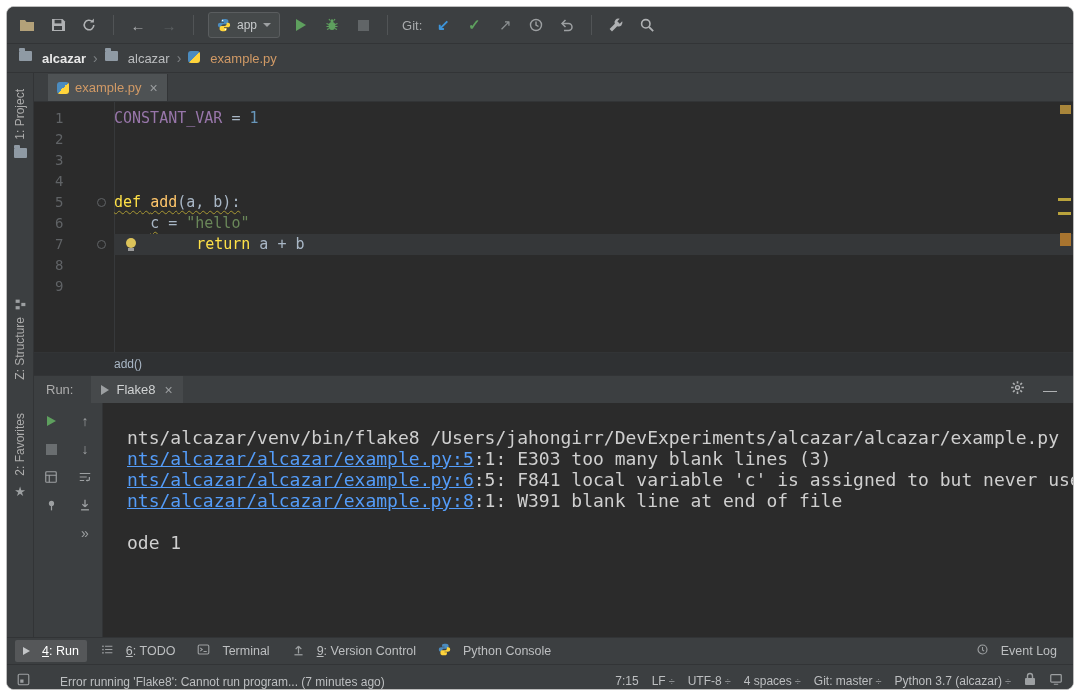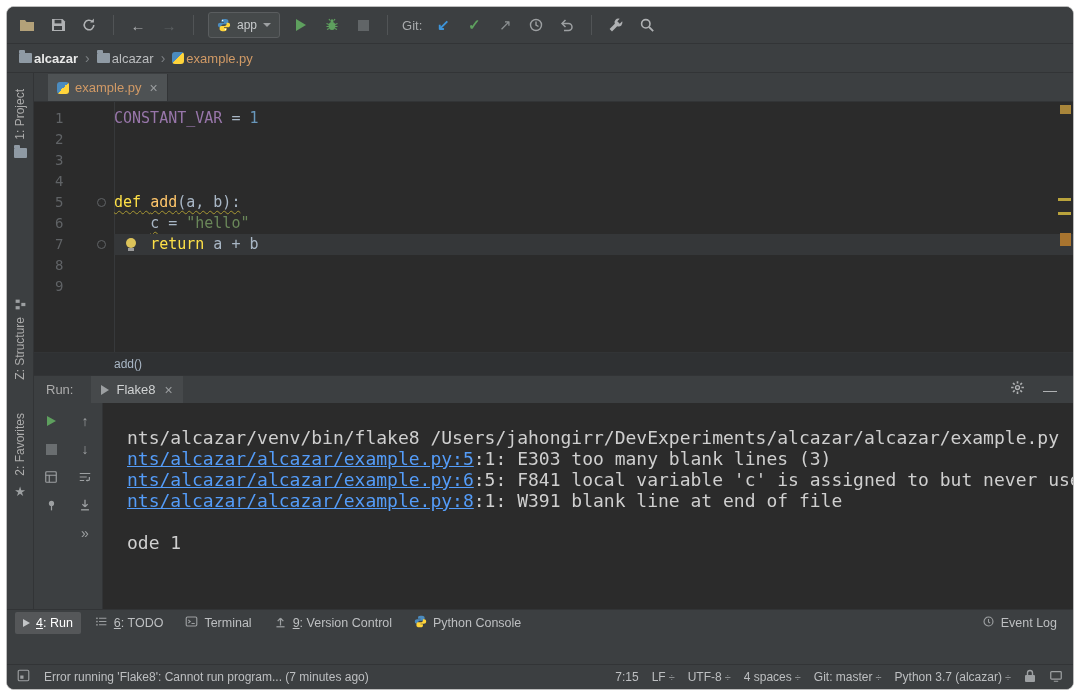--- a/index.html
+++ b/index.html
@@ -31,21 +31,21 @@
   .tri-mini{border-width:4px 0 4px 7px;border-color:transparent transparent transparent #c3c5c7;}
   .sq-stop{width:11px;height:11px;background:#616567;}
   .git-label{font-size:13px;color:#a9abad;}
   .glyph-blue{color:#3d94d9;font-size:15px;font-weight:bold;}
   .glyph-green{color:#5ea05e;font-size:15px;font-weight:bold;}
   .glyph-gray{color:#8d9193;font-size:15px;}
 
   
   .crumbs{height:28px;background:#3c3f41;border-bottom:1px solid #323436;display:flex;align-items:center;
     padding:0 12px;gap:7px;flex:none;}
-  .crumb{display:inline-flex;align-items:center;gap:2px;font-size:13px;color:#bbbdbf;}
+  .crumb{display:inline-flex;gap:10px;font-size:13px;color:#bbbdbf;}
   .crumb-bold{font-weight:bold;color:#e8e8e8;}
   .crumb-file{color:#d19a66;}
   .crumb-sep{color:#7d8184;font-size:14px;}
   .folder-mini{width:13px;height:10px;background:#8f9aa4;border-radius:1px;position:relative;display:inline-block;}
   .folder-mini::before{content:"";position:absolute;top:-3px;left:0;width:6px;height:3px;background:#8f9aa4;border-radius:1px 1px 0 0;}
   .py-mini{width:12px;height:12px;border-radius:3px;background:linear-gradient(135deg,#4b8bbe 50%,#ffd43b 50%);display:inline-block;}
 
   
   .main{flex:1;display:flex;min-height:0;}
   .stripe{flex:0 0 26px;background:#3c3f41;border-right:1px solid #323436;display:flex;flex-direction:column;align-items:center;}
@@ -61,21 +61,21 @@
   .tab{height:27px;display:flex;align-items:center;gap:6px;padding:0 9px;background:#4e5254;
     border-right:1px solid #323436;}
   .tab-label{font-size:13px;color:#d19a66;}
   .tab-close{font-size:14px;color:#9b9ea0;margin-left:2px;}
 
   
   .editor-body{height:250px;background:#2b2b2b;position:relative;overflow:hidden;
     font-family:"DejaVu Sans Mono",monospace;font-size:15px;flex:none;padding-top:6px;box-sizing:border-box;}
   .gutter-line{position:absolute;left:80px;top:0;bottom:0;width:1px;background:#37393b;}
   .code-line{display:flex;height:21px;line-height:21px;white-space:pre;}
-  .code-line.current .code{background:#353739;}
+  .code-line.current .code{background:#353739;padding-left:46px;}
   .ln{flex:0 0 54px;padding-left:21px;box-sizing:border-box;color:#606366;font-size:14px;}
   .fold{flex:0 0 26px;display:flex;align-items:center;justify-content:center;}
   .fold i{display:block;width:9px;height:9px;border:1px solid #606366;border-radius:50%;box-sizing:border-box;}
   .code{flex:1;position:relative;white-space:pre;}
   .tk-kw{color:#fde047}.tk-func{color:#ffc66b}.tk-const{color:#9876aa}.tk-num{color:#6897bb}
   .tk-str{color:#6a8759}.tk-plain{color:#a9b7c6}
   .tk-warn{text-decoration:underline wavy 1px #a89733;text-underline-offset:3px;}
   .tk-unused{text-decoration:underline wavy 1px #a89733;text-underline-offset:3px;}
   .bulb{position:absolute;left:12px;top:4px;width:10px;height:10px;background:#dcc35a;border-radius:50%;}
   .bulb::after{content:"";position:absolute;left:2px;top:10px;width:6px;height:3px;background:#9b9b9b;}
@@ -106,28 +106,28 @@
   .cg-more{color:#9da0a2;font-size:14px;}
   .console-out{flex:1;font-family:"DejaVu Sans Mono",monospace;font-size:18px;line-height:21px;
     color:#cfcfcf;padding:24px 0 0 24px;overflow:hidden;white-space:pre;}
   .console-line{height:21px;}
   .con-plain{color:#cfcfcf;}
   .con-link{color:#549cf8;text-decoration:underline;}
 
   
   .bottombar{height:26px;background:#3c3f41;border-top:1px solid #323436;display:flex;align-items:center;
     padding:0 8px;gap:6px;font-size:12.5px;color:#bdbfc1;flex:none;}
-  .tw-btn{display:flex;align-items:center;gap:6px;padding:0 8px;height:22px;border-radius:2px;}
+  .tw-btn{display:flex;align-items:center;gap:12px;padding:0 8px;height:22px;border-radius:2px;}
   .tw-btn.selected{background:rgba(255,255,255,0.13);color:#ffffff;}
   .mn{text-decoration:underline;}
   .bb-right{margin-left:auto;display:flex;align-items:center;}
 
   
-  .statusbar{height:24px;background:#3c3f41;border-top:1px solid #323436;display:flex;align-items:center;
-    padding:0 10px;font-size:12px;color:#bdbfc1;flex:none;gap:10px;margin-top:28px;}
+  .statusbar{height:24px;background:#3c3f41;border-top:1px solid #323436;display:flex;align-items:flex-end;
+    padding:0 10px;font-size:12px;color:#bdbfc1;flex:none;gap:26px;}
   .status-msg{margin-left:4px;white-space:nowrap;}
   .status-right{margin-left:auto;display:flex;align-items:center;gap:13px;}
   .status-item{display:flex;align-items:center;gap:3px;white-space:nowrap;}
   .chev{color:#8a8d8f;font-size:11px;}
 </style>
 </head>
 <body>
 
 <div class="window">
 

